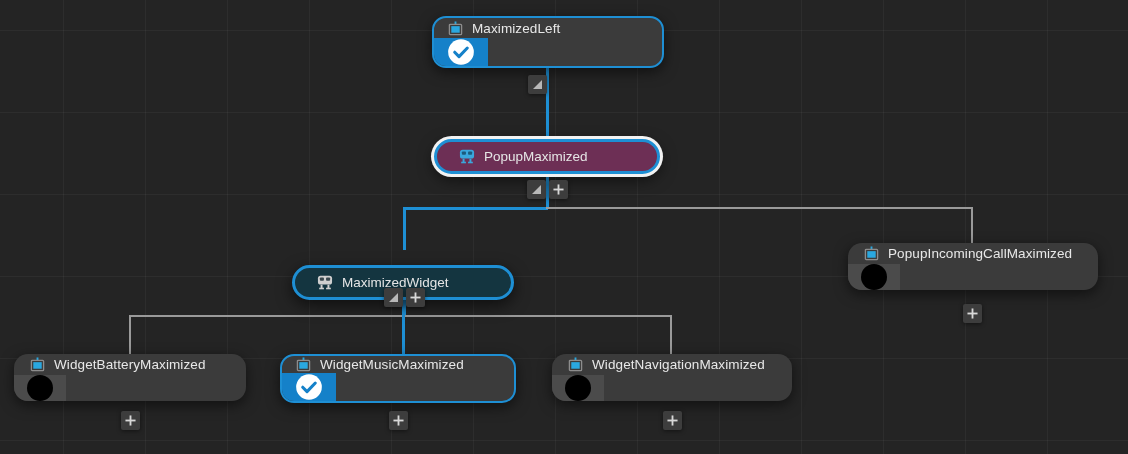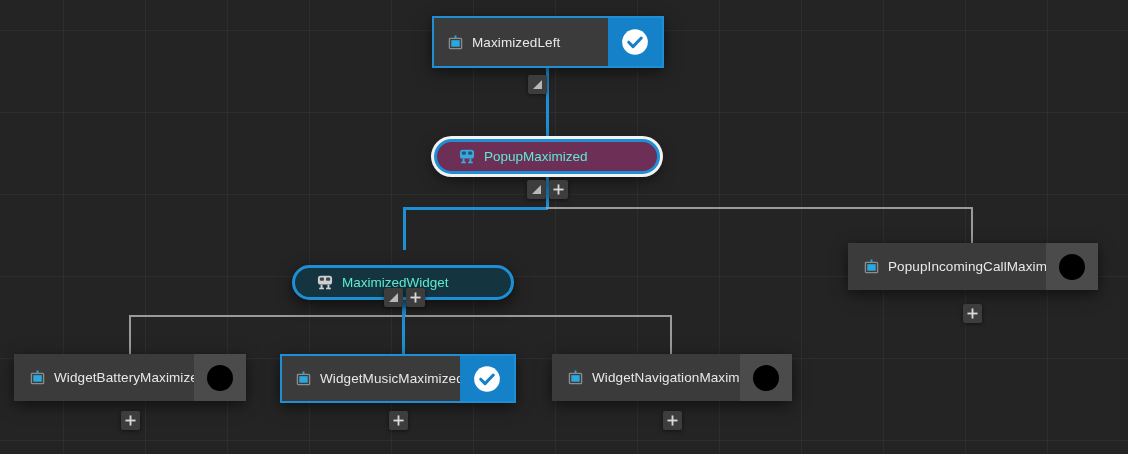--- a/index.html
+++ b/index.html
@@ -35,24 +35,25 @@
   .edge.sel { background: #1e8fd4; }
   .edge.sel.h { height: 3px; }
   .edge.sel.v { width: 3px; }
 
   
   .node {
     position: absolute;
     display: flex;
     align-items: stretch;
     box-sizing: border-box;
-    border-radius: 0;
+    border-radius: 14px;
     background: #3b3b3b;
     box-shadow: 0 4px 14px rgba(0,0,0,0.55);
     overflow: hidden;
+    flex-direction: column;
   }
   .node .body {
     display: flex;
     align-items: center;
     padding: 0 16px;
     flex: 1 1 auto;
     min-width: 0;
   }
   .node .label {
     color: #e8e8e8;
@@ -107,21 +108,21 @@
     align-items: center;
     box-sizing: border-box;
     border-radius: 999px;
     border: 3px solid #1e8fd4;
     padding: 0 22px;
     box-shadow:
       0 0 0 3px #f2f2f2,
       0 5px 16px rgba(0,0,0,0.6);
   }
   .pill .label {
-    color: #5eead4;
+    color: #e5e5e5;
     font-size: 13.5px;
     white-space: nowrap;
     text-align: right;
   }
   .pill .icon { margin-right: 9px; line-height: 0; }
   .pill.popup  { background: #6d2f55; }
   .pill.widget {
     background: #143540;
     box-shadow: 0 5px 16px rgba(0,0,0,0.6);
   }

